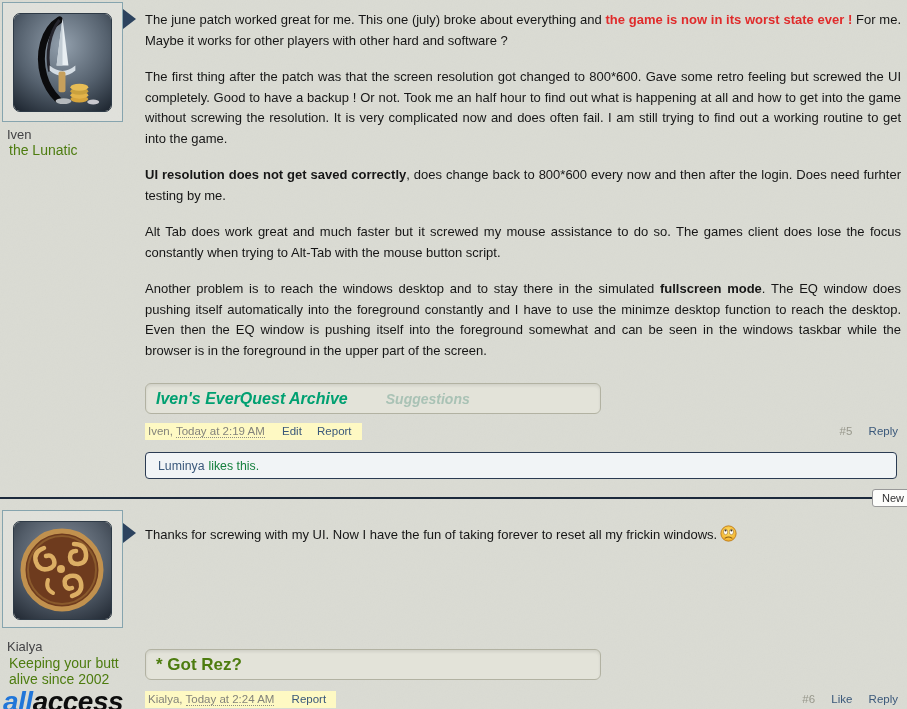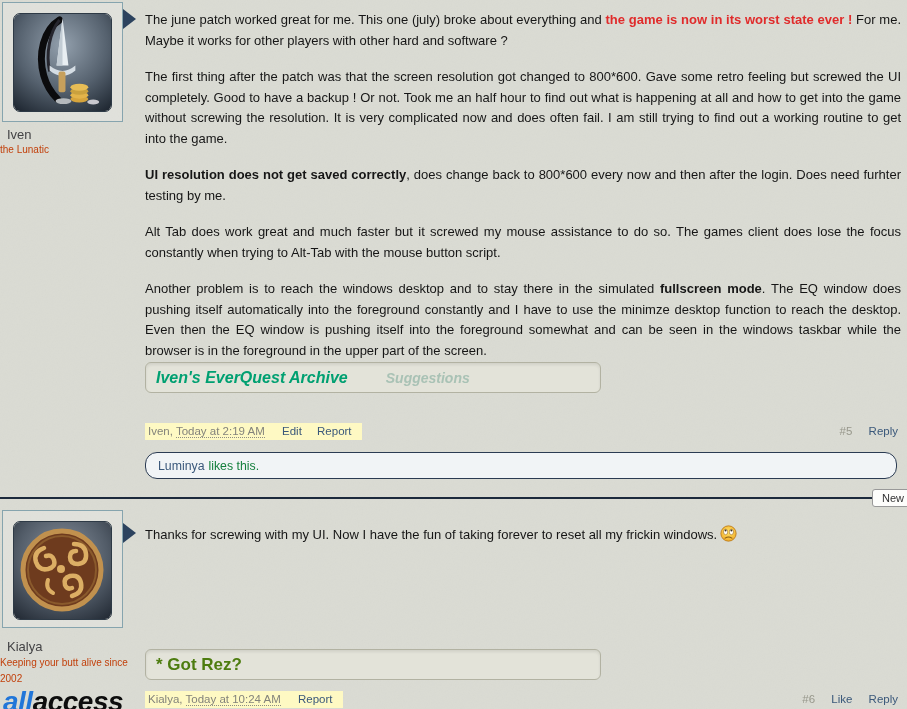--- a/index.html
+++ b/index.html
@@ -14,21 +14,21 @@
   .texture { position: absolute; inset: 0; pointer-events: none; opacity: .55; }
 
   
   .avatar-box {
     position: absolute; left: 2px; width: 121px; height: 120px;
     border: 1px solid #86a4ae; background: rgba(255,255,255,.18);
   }
   .avatar-img { position: absolute; left: 10px; top: 10px; border-radius: 7px;
     border: 1px solid #2e3a46; overflow: hidden; }
   .username { position: absolute; left: 7px; font-size: 13px; color: #434345; cursor: pointer; }
-  .usertitle { position: absolute; left: 0; font-size: 10px; line-height: 16px; color: #c2410c; width: 128px; }
+  .usertitle { position: absolute; left: 9px; font-size: 14px; line-height: 16px; color: #4d7c0f; width: 128px; }
 
   
   .bubble-arrow { position: absolute; width: 0; height: 0;
     border-top: 10px solid transparent; border-bottom: 10px solid transparent;
     border-left: 13px solid #2c425e; }
 
   
   .msg { position: absolute; left: 145px; width: 756px; font-size: 13px;
     line-height: 20.5px; color: #161616; }
   .msg p { margin: 0 0 16px 0; text-align: justify; }
@@ -49,21 +49,21 @@
   .footer-strip { display: inline-block; background: #fef9c3; padding: 2px 10px 3px 3px; color: #83837b; }
   .meta { color: #83837b; }
   .dotted { border-bottom: 1px dotted #8e8e84; cursor: pointer; }
   .flink { color: #3a587a; cursor: pointer; text-decoration: none; margin-left: 14px; }
   .footer-right { position: absolute; right: 0; top: 2px; }
   .post-num { color: #97978b; cursor: pointer; }
   .footer-right .flink { margin-left: 13px; }
 
   
   .likes-box { position: absolute; left: 145px; right: 10px; height: 27px;
-    border: 1px solid #2b3b52; border-radius: 12px; background: #f1f4f6;
+    border: 1px solid #2b3b52; border-radius: 4px; background: #f1f4f6;
     display: flex; align-items: center; padding-left: 12px; font-size: 12.3px; }
   .likes-user { color: #3a587a; cursor: pointer; }
   .likes-text { color: #15803d; margin-left: 4px; }
 
   
   .post-divider { position: absolute; left: 0; top: 497px; width: 907px; height: 2px; background: #1c2a3c; }
   .new-btn { position: absolute; left: 872px; top: 489px; height: 18px; z-index: 5;
     background: #fdfdfb; border: 1px solid #999; border-radius: 3px;
     font-size: 11px; color: #333; padding: 2px 9px; white-space: nowrap; cursor: pointer; }
 
@@ -125,21 +125,21 @@
     <div class="bubble-arrow" style="left:123px;top:9px"></div>
 
     <div class="msg" style="top:10px">
       <p><span>The june patch worked great for me. This one (july) broke about everything and </span><span class="red-bold">the game is now in its worst state ever !</span><span> For me. Maybe it works for other players with other hard and software ?</span></p>
       <p>The first thing after the patch was that the screen resolution got changed to 800*600. Gave some retro feeling but screwed the UI completely. Good to have a backup ! Or not. Took me an half hour to find out what is happening at all and how to get into the game without screwing the resolution. It is very complicated now and does often fail. I am still trying to find out a working routine to get into the game.</p>
       <p><b>UI resolution does not get saved correctly</b><span>, does change back to 800*600 every now and then after the login. Does need furhter testing by me.</span></p>
       <p>Alt Tab does work great and much faster but it screwed my mouse assistance to do so. The games client does lose the focus constantly when trying to Alt-Tab with the mouse button script.</p>
       <p><span>Another problem is to reach the windows desktop and to stay there in the simulated </span><b>fullscreen mode</b><span>. The EQ window does pushing itself automatically into the foreground constantly and I have to use the minimze desktop function to reach the desktop. Even then the EQ window is pushing itself into the foreground somewhat and can be seen in the windows taskbar while the browser is in the foreground in the upper part of the screen.</span></p>
     </div>
 
-    <div class="sig-box" style="top:362px">
+    <div class="sig-box" style="top:383px">
       <span class="sig-green">Iven's EverQuest Archive</span>
       <span class="sig-sug">Suggestions</span>
     </div>
 
     <div class="post-footer" style="top:423px">
       <span class="footer-strip">
         <span class="meta">Iven,</span>
         <span class="meta dotted">Today at 2:19 AM</span>
         <a class="flink">Edit</a>
         <a class="flink" style="margin-left:12px">Report</a>
@@ -205,21 +205,21 @@
         </svg></p>
     </div>
 
     <div class="sig-box" style="top:649px">
       <span class="sig-olive">* Got Rez?</span>
     </div>
 
     <div class="post-footer" style="top:691px">
       <span class="footer-strip">
         <span class="meta">Kialya,</span>
-        <span class="meta dotted">Today at 10:24 AM</span>
+        <span class="meta dotted">Today at 2:24 AM</span>
         <a class="flink">Report</a>
       </span>
       <span class="footer-right">
         <span class="post-num">#6</span>
         <a class="flink">Like</a>
         <a class="flink">Reply</a>
       </span>
     </div>
   </div>
 

